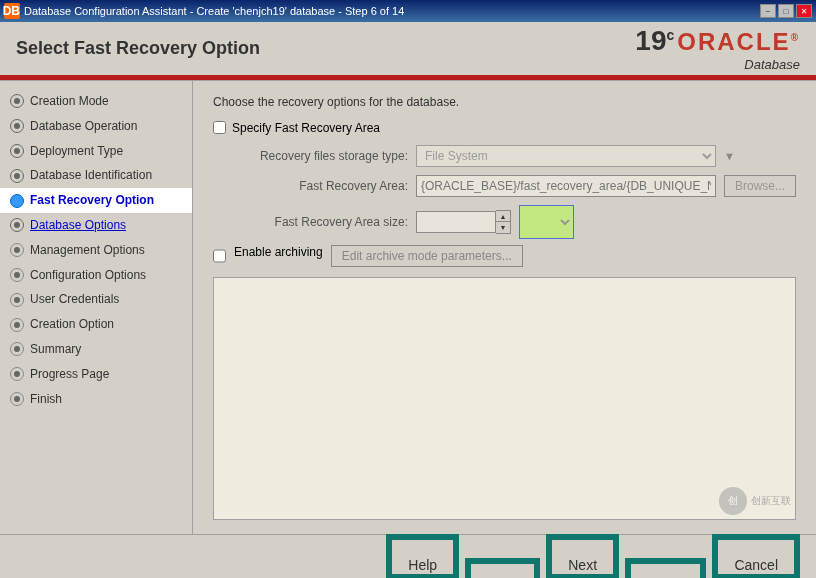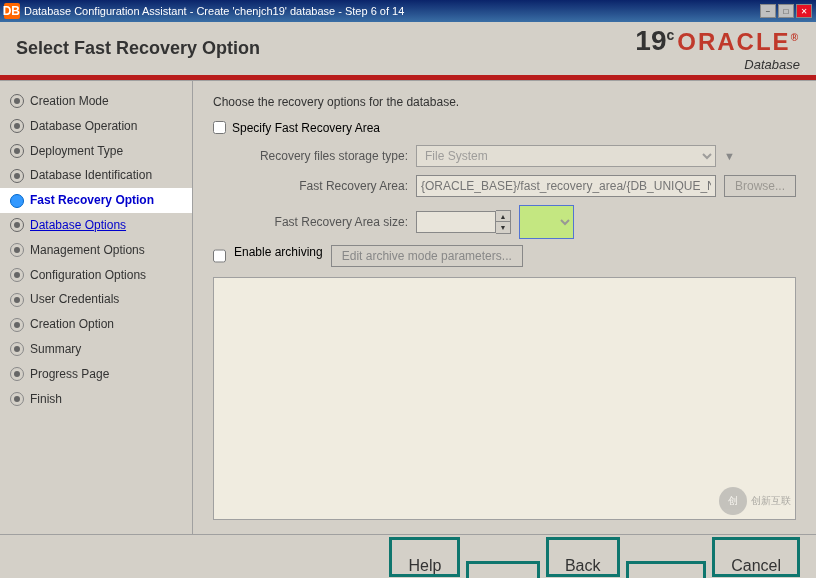--- a/index.html
+++ b/index.html
@@ -305,22 +305,22 @@
       display: flex;
       align-items: center;
       justify-content: flex-end;
       padding: 0 16px;
       gap: 6px;
     }
     .nav-btn {
       height: 26px;
       padding: 17px 16px;
       background: #d4d0c8;
-      border: 3px solid #0f766e;
-      font-size: 16px;
+      border: 6px solid #0f766e;
+      font-size: 14px;
       cursor: pointer;
       color: #333;
     }
     .nav-btn.disabled { color: #aaa; cursor: default; margin-top: 48px; }
 
     
     .watermark {
       position: absolute;
       bottom: 4px;
       right: 4px;
@@ -512,16 +512,16 @@
         <span class="watermark-text">创新互联</span>
       </div>
     </div>
   </div>
 
 </div>
 
 <div class="bottom-nav">
   <button class="nav-btn">Help</button>
   <button class="nav-btn disabled">Back</button>
-  <button class="nav-btn">Back</button>
+  <button class="nav-btn">Next</button>
   <button class="nav-btn disabled">Finish</button>
   <button class="nav-btn">Cancel</button>
 </div>
 
 </body></html>

